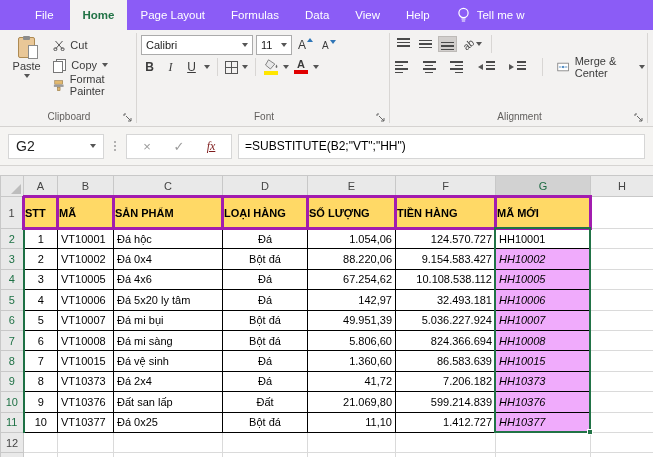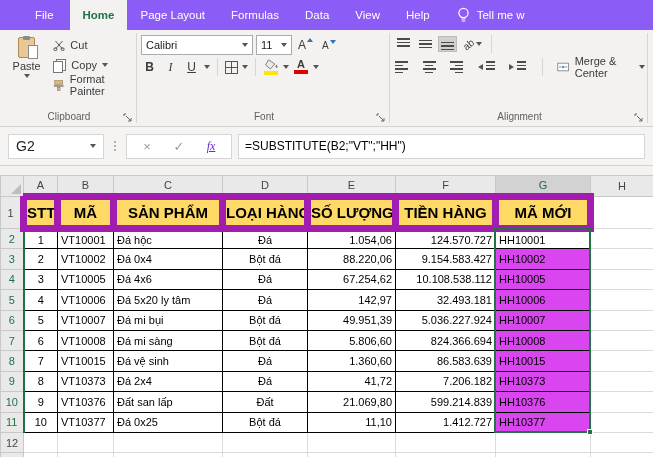--- a/index.html
+++ b/index.html
@@ -103,21 +103,21 @@
   .fbar { height:39px; background:#F5F4F2; border-bottom:1px solid #D6D4D2;
     display:flex; align-items:center; padding:0 8px 0 8px; flex:0 0 auto; }
   .namebox { width:96px; height:25px; background:#fff; border:1px solid #D6D6D6;
     display:flex; align-items:center; justify-content:space-between; padding:0 7px;
     font-size:14px; color:#222; }
   .dots { display:flex; flex-direction:column; gap:2px; margin:0 10px; }
   .dots i { width:2px; height:2px; background:#9a9a9a; border-radius:50%; display:block; }
   .fbtns { height:25px; background:#fff; border:1px solid #D6D6D6; display:flex;
     align-items:center; gap:0; padding:0 4px; }
   .fbtns span { width:32px; text-align:center; font-size:13px; color:#9a9a9a; }
-  .fbtns .fx { color:#6d28d9; font-size:12px; font-family:"Liberation Serif",serif;
+  .fbtns .fx { color:#7f1d1d; font-size:12px; font-family:"Liberation Serif",serif;
     font-style:italic;text-decoration:underline; }
   .finput { flex:1; height:25px; background:#fff; border:1px solid #D6D6D6;
     margin-left:6px; display:flex; align-items:center; padding:0 6px; font-size:12px;
     color:#000; }
 
   .gapstrip { height:9px; background:#F3F2F1; flex:0 0 auto; }
 
   
   .sheet { position:relative; flex:1; overflow:hidden; background:#fff; }
   table.grid { border-collapse:collapse; table-layout:fixed; width:653px; }
@@ -126,26 +126,26 @@
     color:#444; text-align:center; }
   .ch.cbk { border-bottom-color:#000; }
   .ch.colsel { background:#D2D2D2; border-bottom:2px solid #1E7145; color:#1E6B43; }
   .corner { position:relative; }
   .corner::after { content:''; position:absolute; right:2px; bottom:2px; width:0; height:0;
     border-left:10px solid transparent; border-bottom:10px solid #BDBDBD; }
   .rh { background:#E9E9E9; border:1px solid #C8C8C8; font-size:11px; color:#444;
     text-align:center; }
   .rh.rhb { border-right-color:#000; }
   .rh.rhsel { border-right:2px solid #1E7145; color:#1E7145; }
-  .hd { background:#FFD966; border:7px solid #a21caf; font-weight:700; font-size:15px;
-    text-align:center; color:#000; }
+  .hd { background:#FFD966; border:3px solid #a21caf; font-weight:700; font-size:11px;
+    color:#000; }
   .c { border:1px solid #000; font-size:11px; color:#000; padding:0 3px; background:#fff; }
   .c.ctr { text-align:center; }
   .c.num { text-align:right; }
-  .c.gsel { background:#d946ef; }
+  .c.gsel { background:#f0abfc;font-style:italic; }
   .c.gact { background:#fff; }
   .lite { border:1px solid #DADADA; background:#fff; }
   .sel-overlay { position:absolute; left:494px; top:52px; width:97px; height:206px;
     border:2px solid #217346; pointer-events:none; z-index:3; }
   .sel-overlay .handle { position:absolute; right:-4px; bottom:-4px; width:6px; height:6px;
     background:#217346; border:1px solid #fff; }
 </style>
 </head>
 <body>
 

